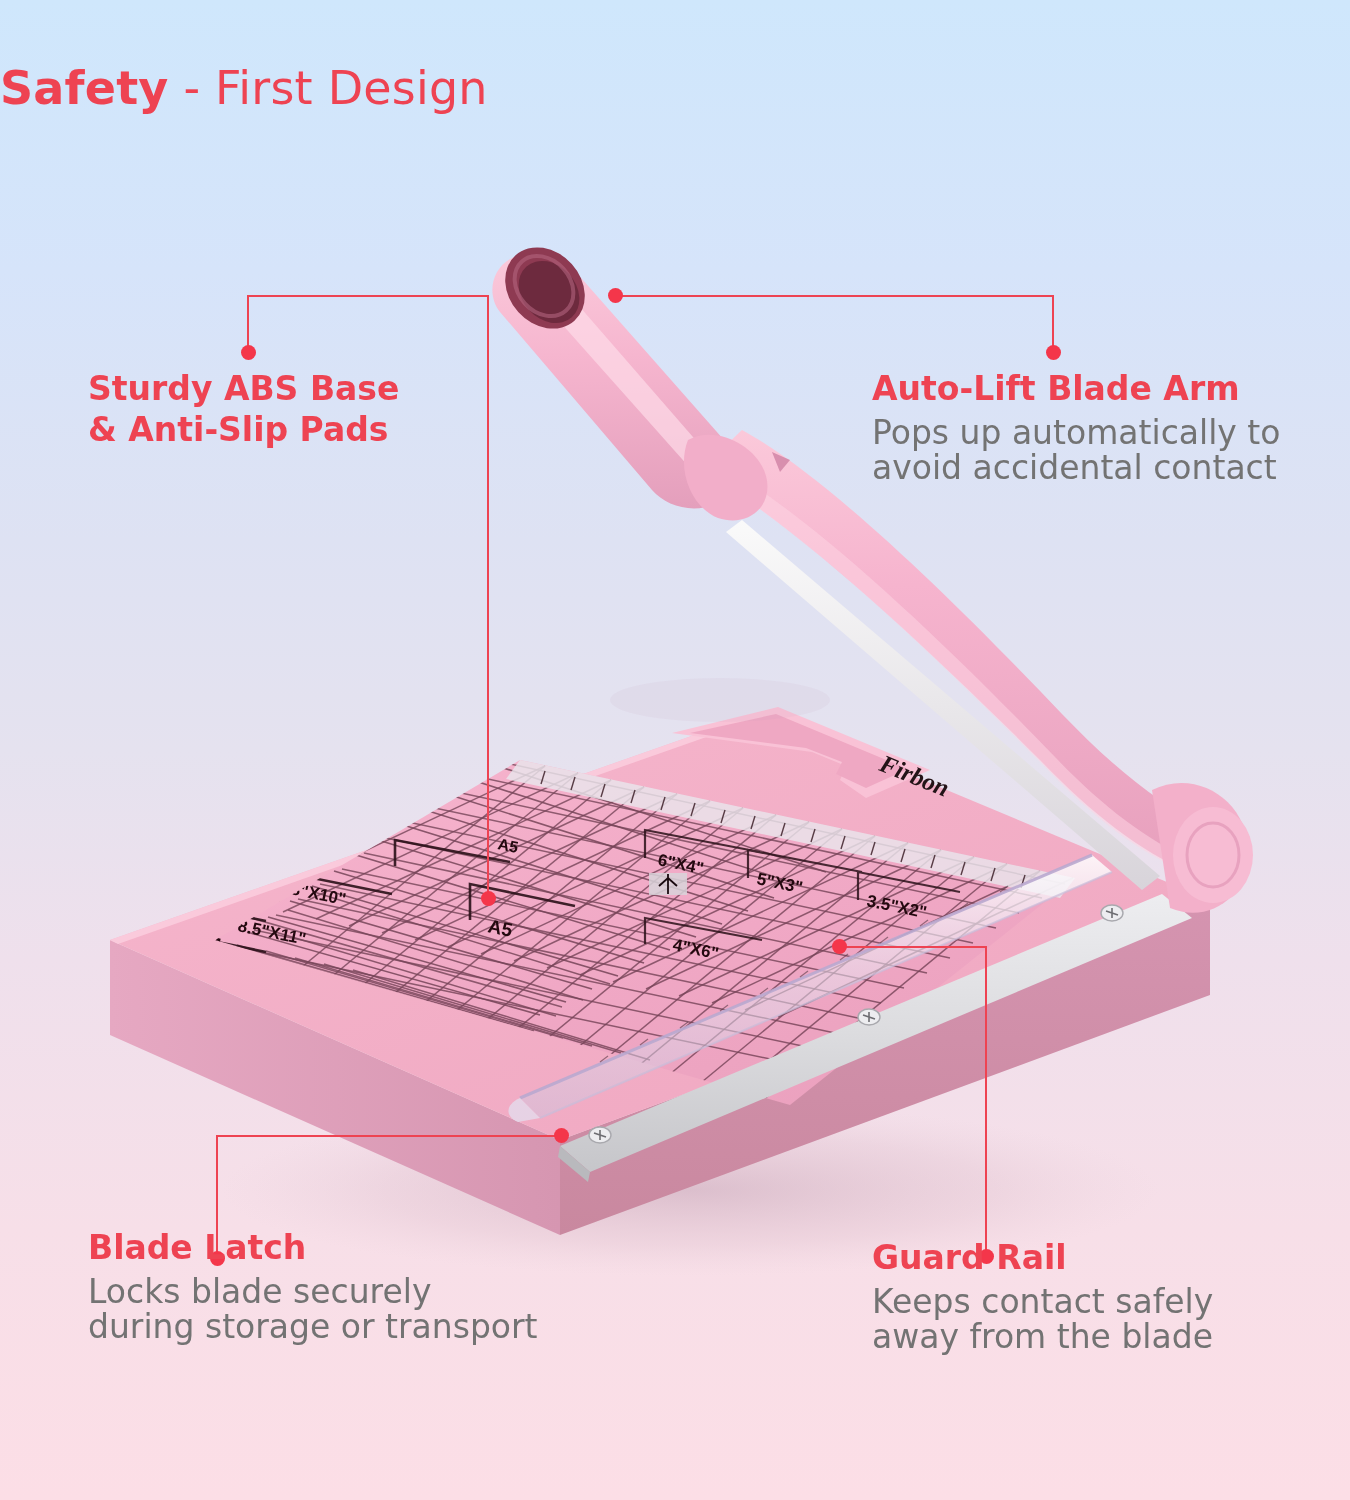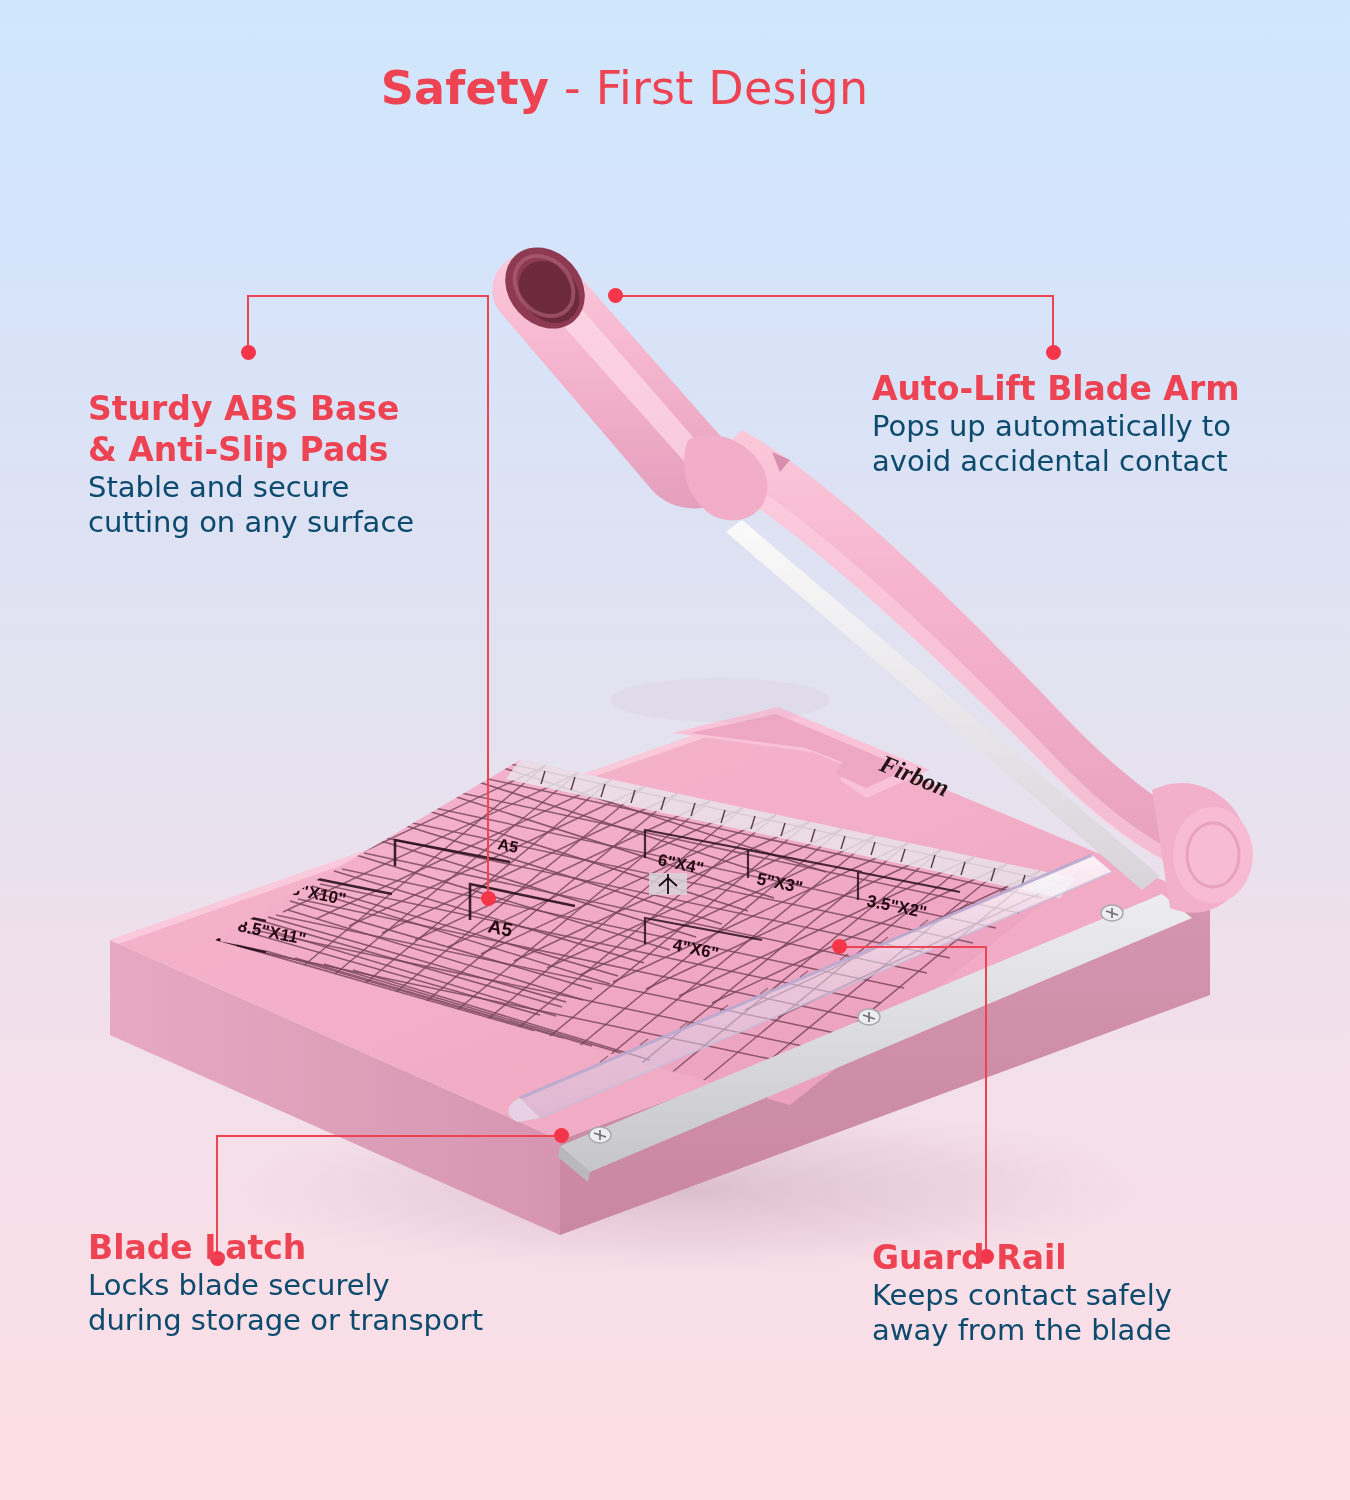--- a/index.html
+++ b/index.html
@@ -13,36 +13,36 @@
       #e5e2ef 50%,
       #efe0ec 64%,
       #f7dfe8 82%,
       #fcdee6 100%);
     position:relative;
   }
   .stage{position:absolute;left:0;top:0;width:1350px;height:1500px;}
 
   
   #heading{
-    position:absolute;left:0;top:58px;width:1249px;text-align:center;
+    position:absolute;left:0;top:58px;width:1249px;
     font-size:46px;line-height:60px;color:#ee4352;letter-spacing:.2px;
     white-space:nowrap;
   }
   #heading .hl{font-weight:bold;}
   #heading .hr{font-weight:normal;}
 
   
   .callout{position:absolute;}
   .callout .title{
     color:#ee4352;font-weight:bold;font-size:33px;line-height:41px;
     white-space:pre-line;margin:0;
   }
   .callout .desc{
-    color:#0c4a6e;font-weight:normal;font-size:29px;line-height:35px;
-    white-space:pre-line;margin:0 0 0 0;
+    color:#737373;font-weight:normal;font-size:33px;line-height:35px;
+    white-space:pre-line;margin:6px 0 0 0;
   }
   .callout.right{text-align:left;}
 
   
   .lead{position:absolute;background:#ee4352;}
   .lead.v{width:2px;}
   .lead.h{height:2px;}
   .dot{
     position:absolute;width:15px;height:15px;border-radius:50%;
     background:#f4364a;
@@ -363,25 +363,23 @@
   <div class="lead h" style="left:216px;top:1135px;width:345px;"></div>
   <div class="lead v" style="left:216px;top:1135px;height:123px;"></div>
   <div class="dot" style="left:554px;top:1128px;"></div>
   <div class="dot" style="left:210px;top:1251px;"></div>
 
   <div class="lead h" style="left:838px;top:946px;width:148px;"></div>
   <div class="lead v" style="left:985px;top:946px;height:310px;"></div>
   <div class="dot" style="left:832px;top:939px;"></div>
   <div class="dot" style="left:979px;top:1249px;"></div>
 
-  <div class="callout" style="left:88px;top:388px;width:430px;">
+  <div class="callout" style="left:88px;top:368px;width:430px;">
     <div class="title">Sturdy ABS Base
 &amp; Anti-Slip Pads</div>
-    <div class="desc">Stable and secure
-cutting on any surface</div>
   </div>
 
   <div class="callout right" style="left:872px;top:368px;width:430px;">
     <div class="title">Auto-Lift Blade Arm</div>
     <div class="desc">Pops up automatically to
 avoid accidental contact</div>
   </div>
 
   <div class="callout" style="left:88px;top:1227px;width:470px;">
     <div class="title">Blade Latch</div>

